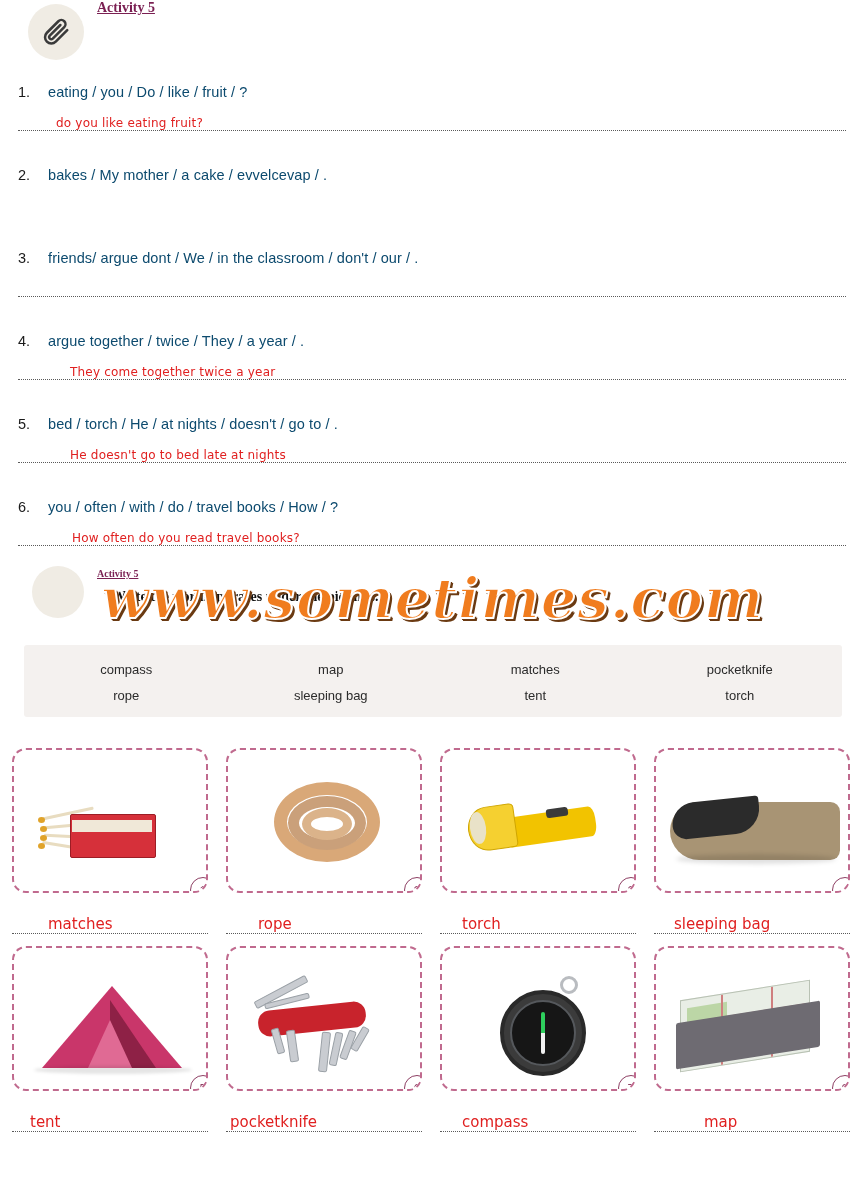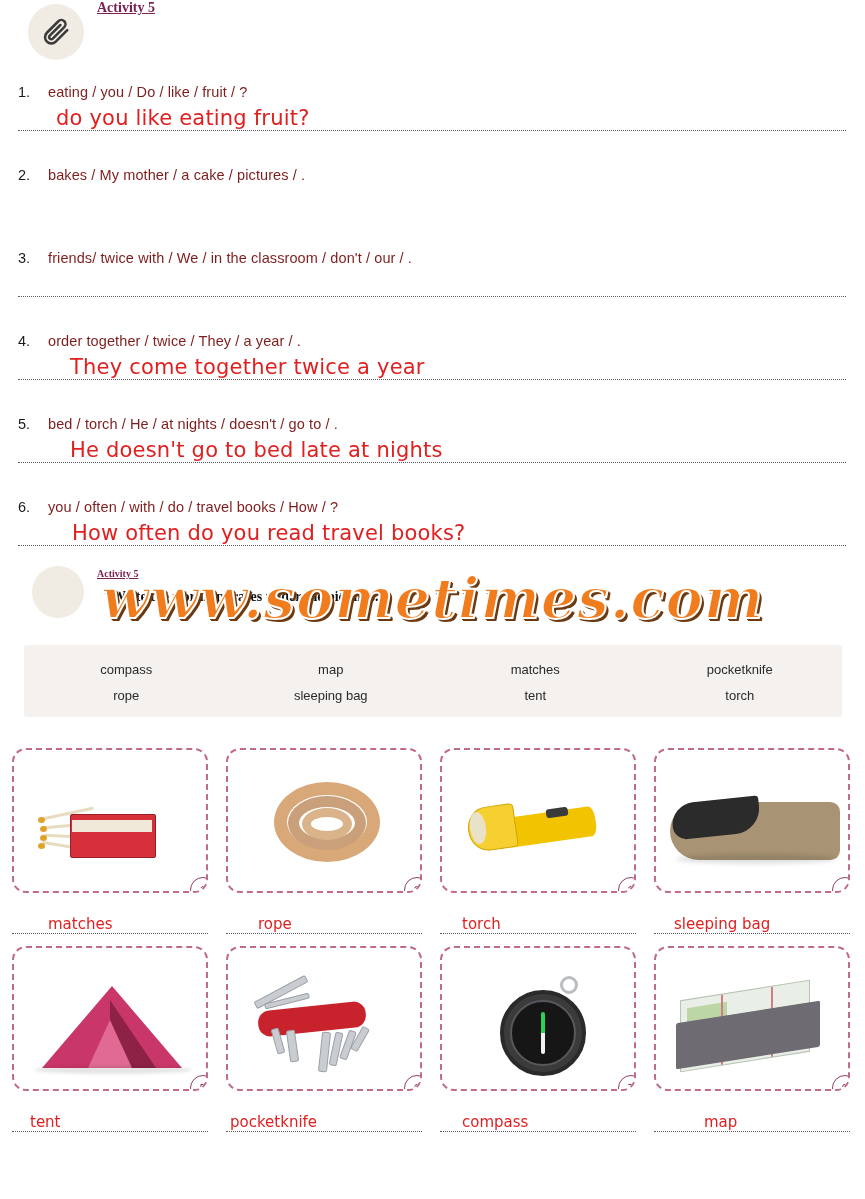--- a/index.html
+++ b/index.html
@@ -72,41 +72,41 @@
     left: 18px;
     top: 6px;
     font-size: 14.5px;
     color: #1a1a1a;
   }
   .q-prompt {
     position: absolute;
     left: 48px;
     top: 6px;
     font-size: 14.5px;
-    color: #7f1d1d;
+    color: #0c4a6e;
     letter-spacing: 0.1px;
   }
   .q-answer-row {
     position: absolute;
     left: 18px;
     top: 28px;
     width: 828px;
     height: 26px;
   }
   .q-answer-line {
     position: absolute;
     left: 0;
     right: 0;
     bottom: 1px;
     border-bottom: 1.5px dotted #5a5a5a;
   }
   .q-answer {
     position: absolute;
     bottom: 2px;
-    font-size: 21px;
+    font-size: 12px;
     color: #e02020;
     font-family: "DejaVu Sans", sans-serif;
     white-space: nowrap;
     letter-spacing: 0.2px;
   }
   .clip-badge2 {
     position: absolute;
     left: 32px;
     top: 566px;
     width: 52px;
@@ -467,34 +467,34 @@
     <div class="q-num">1.</div>
     <div class="q-prompt">eating / you / Do / like / fruit / ?</div>
     <div class="q-answer-row">
       <div class="q-answer-line"></div>
       <div class="q-answer" style="left:38px">do you like eating fruit?</div>
     </div>
   </div>
 
   <div class="q-item">
     <div class="q-num">2.</div>
-    <div class="q-prompt">bakes / My mother / a cake / pictures / .</div>
+    <div class="q-prompt">bakes / My mother / a cake / evvelcevap / .</div>
   </div>
 
   <div class="q-item">
     <div class="q-num">3.</div>
-    <div class="q-prompt">friends/ twice with / We / in the classroom / don't / our / .</div>
+    <div class="q-prompt">friends/ argue dont / We / in the classroom / don't / our / .</div>
     <div class="q-answer-row">
       <div class="q-answer-line"></div>
     </div>
   </div>
 
   <div class="q-item">
     <div class="q-num">4.</div>
-    <div class="q-prompt">order together / twice / They / a year / .</div>
+    <div class="q-prompt">argue together / twice / They / a year / .</div>
     <div class="q-answer-row">
       <div class="q-answer-line"></div>
       <div class="q-answer" style="left:52px">They come together twice a year</div>
     </div>
   </div>
 
   <div class="q-item">
     <div class="q-num">5.</div>
     <div class="q-prompt">bed / torch / He / at nights / doesn't / go to / .</div>
     <div class="q-answer-row">

